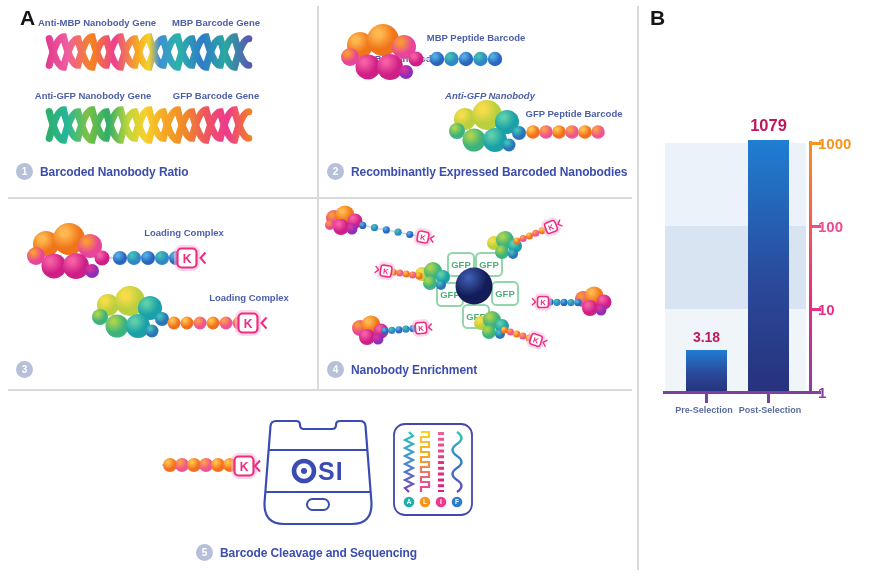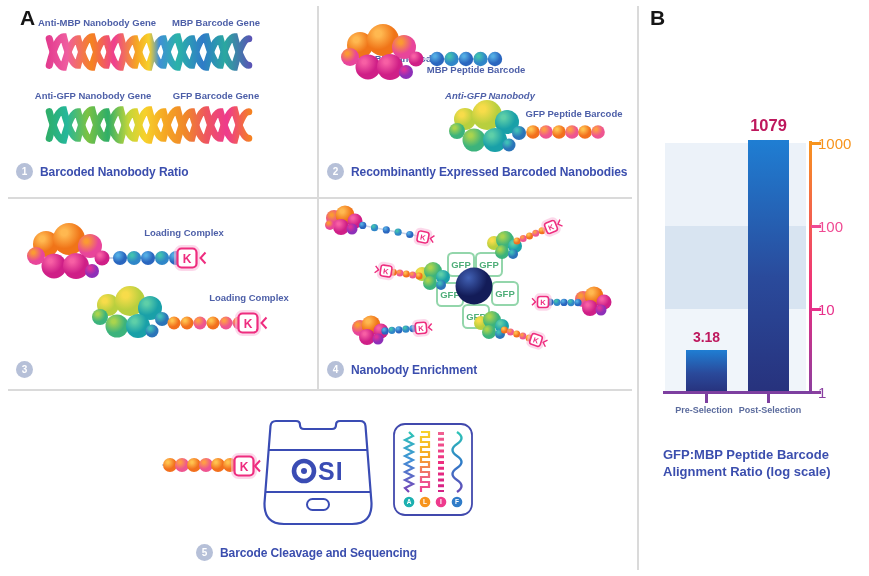--- a/index.html
+++ b/index.html
@@ -19,21 +19,21 @@
   .plot{position:absolute;left:665px;top:143px;width:141px;height:249px;}
   .band{position:absolute;left:0;width:100%;height:83px;}
   .band.b1{top:0;background:#ecf2f9;}
   .band.b2{top:83px;background:#d8e4f1;}
   .band.b3{top:166px;background:#f0f5fa;}
   .bar{position:absolute;bottom:0;width:41px;background:linear-gradient(180deg,#1f7ed3 0%,#2a4a9b 55%,#27327d 100%);}
   .vlabel{position:absolute;transform:translateX(-50%);font-weight:700;color:#be185d;white-space:nowrap;}
   .yaxis{position:absolute;left:809px;top:141px;width:3px;height:253px;
          background:linear-gradient(180deg,#f7941d 0%,#ee2d7f 60%,#8a3fa0 100%);}
   .ytick{position:absolute;left:800px;width:10px;height:2.5px;}
-  .yticklabel{position:absolute;left:818px;font-size:15px;font-weight:400;}
+  .yticklabel{position:absolute;left:818px;font-size:15px;font-weight:700;}
   .xaxis{position:absolute;left:663px;top:391px;width:149px;height:2.5px;background:#7d3fa0;}
   .xtick{position:absolute;top:393.5px;width:2.5px;height:9px;background:#7d3fa0;}
   .xticklabel{position:absolute;top:405px;transform:translateX(-50%);font-size:9px;font-weight:700;
               color:#5b6b9d;white-space:nowrap;}
   .chart-title{position:absolute;left:663px;top:447px;width:200px;font-size:13px;font-weight:700;
                color:#3b4eae;line-height:1.3;}
 </style>
 </head>
 <body>
 
@@ -162,21 +162,21 @@
   <svg style="left:33px;top:106px;" width="232" height="38" viewBox="0 0 216 40">
     <path fill="none" stroke="url(#hx2)" stroke-width="7.5" stroke-linecap="round" d="M3,6 q7.5,30 15,30 q7.5,-30 15,-30 q7.5,30 15,30 q7.5,-30 15,-30 q7.5,30 15,30 q7.5,-30 15,-30 q7.5,30 15,30 q7.5,-30 15,-30 q7.5,30 15,30 q7.5,-30 15,-30 q7.5,30 15,30 q7.5,-30 15,-30 q7.5,30 15,30 q7.5,-30 15,-30"></path>
     <path fill="none" stroke="url(#hx2)" stroke-width="7.5" stroke-linecap="round" d="M3,34 q7.5,-30 15,-30 q7.5,30 15,30 q7.5,-30 15,-30 q7.5,30 15,30 q7.5,-30 15,-30 q7.5,30 15,30 q7.5,-30 15,-30 q7.5,30 15,30 q7.5,-30 15,-30 q7.5,30 15,30 q7.5,-30 15,-30 q7.5,30 15,30 q7.5,-30 15,-30 q7.5,30 15,30"></path>
   </svg>
   <div class="cap" style="left:16px;top:163px;">
     <span class="num">1</span>
     <span>Barcoded Nanobody Ratio</span>
   </div>
 
   <div class="lbl" style="left:391px;top:13px;margin-top:40px;">Anti-MBP Nanobody</div>
-  <div class="lbl" style="left:476px;top:32px;margin-top:32px;">MBP Peptide Barcode</div>
+  <div class="lbl" style="left:476px;top:32px;">MBP Peptide Barcode</div>
   <svg style="left:338px;top:26px;" width="170" height="62" viewBox="0 0 170 62">
     <line x1="85" y1="33" x2="163" y2="33" stroke="#c9d2e8" stroke-width="2"></line>
     <circle cx="22" cy="19" r="13" fill="url(#gO)"></circle>
       <circle cx="45" cy="14" r="16" fill="url(#gO)"></circle>
     <circle cx="66" cy="21" r="12" fill="url(#gOP)"></circle>
       <circle cx="78" cy="33" r="7.5" fill="url(#gP)"></circle>
     <circle cx="12" cy="31" r="9" fill="url(#gOP)"></circle>
       <circle cx="30" cy="41" r="12.5" fill="url(#gP)"></circle>
     <circle cx="52" cy="41" r="13" fill="url(#gP)"></circle>
       <circle cx="68" cy="46" r="7" fill="url(#gPu)"></circle>
@@ -466,15 +466,14 @@
   <div class="ytick" style="top:391px;background:#8a3fa0;left:811px;"></div>
   <div class="yticklabel" style="top:135px;color:#f7941d;">1000</div>
   <div class="yticklabel" style="top:218px;color:#f04a93;">100</div>
   <div class="yticklabel" style="top:301px;color:#e8308a;">10</div>
   <div class="yticklabel" style="top:384px;color:#8a3fa0;">1</div>
   <div class="xaxis"></div>
   <div class="xtick" style="left:705px;"></div>
   <div class="xtick" style="left:767px;"></div>
   <div class="xticklabel" style="left:704px;">Pre-Selection</div>
   <div class="xticklabel" style="left:770px;">Post-Selection</div>
-  <div class="chart-title">GFP:MBP Peptide Barcode Alignment Ratio (log scale)</div>
 
 </div>
 
 </body></html>

